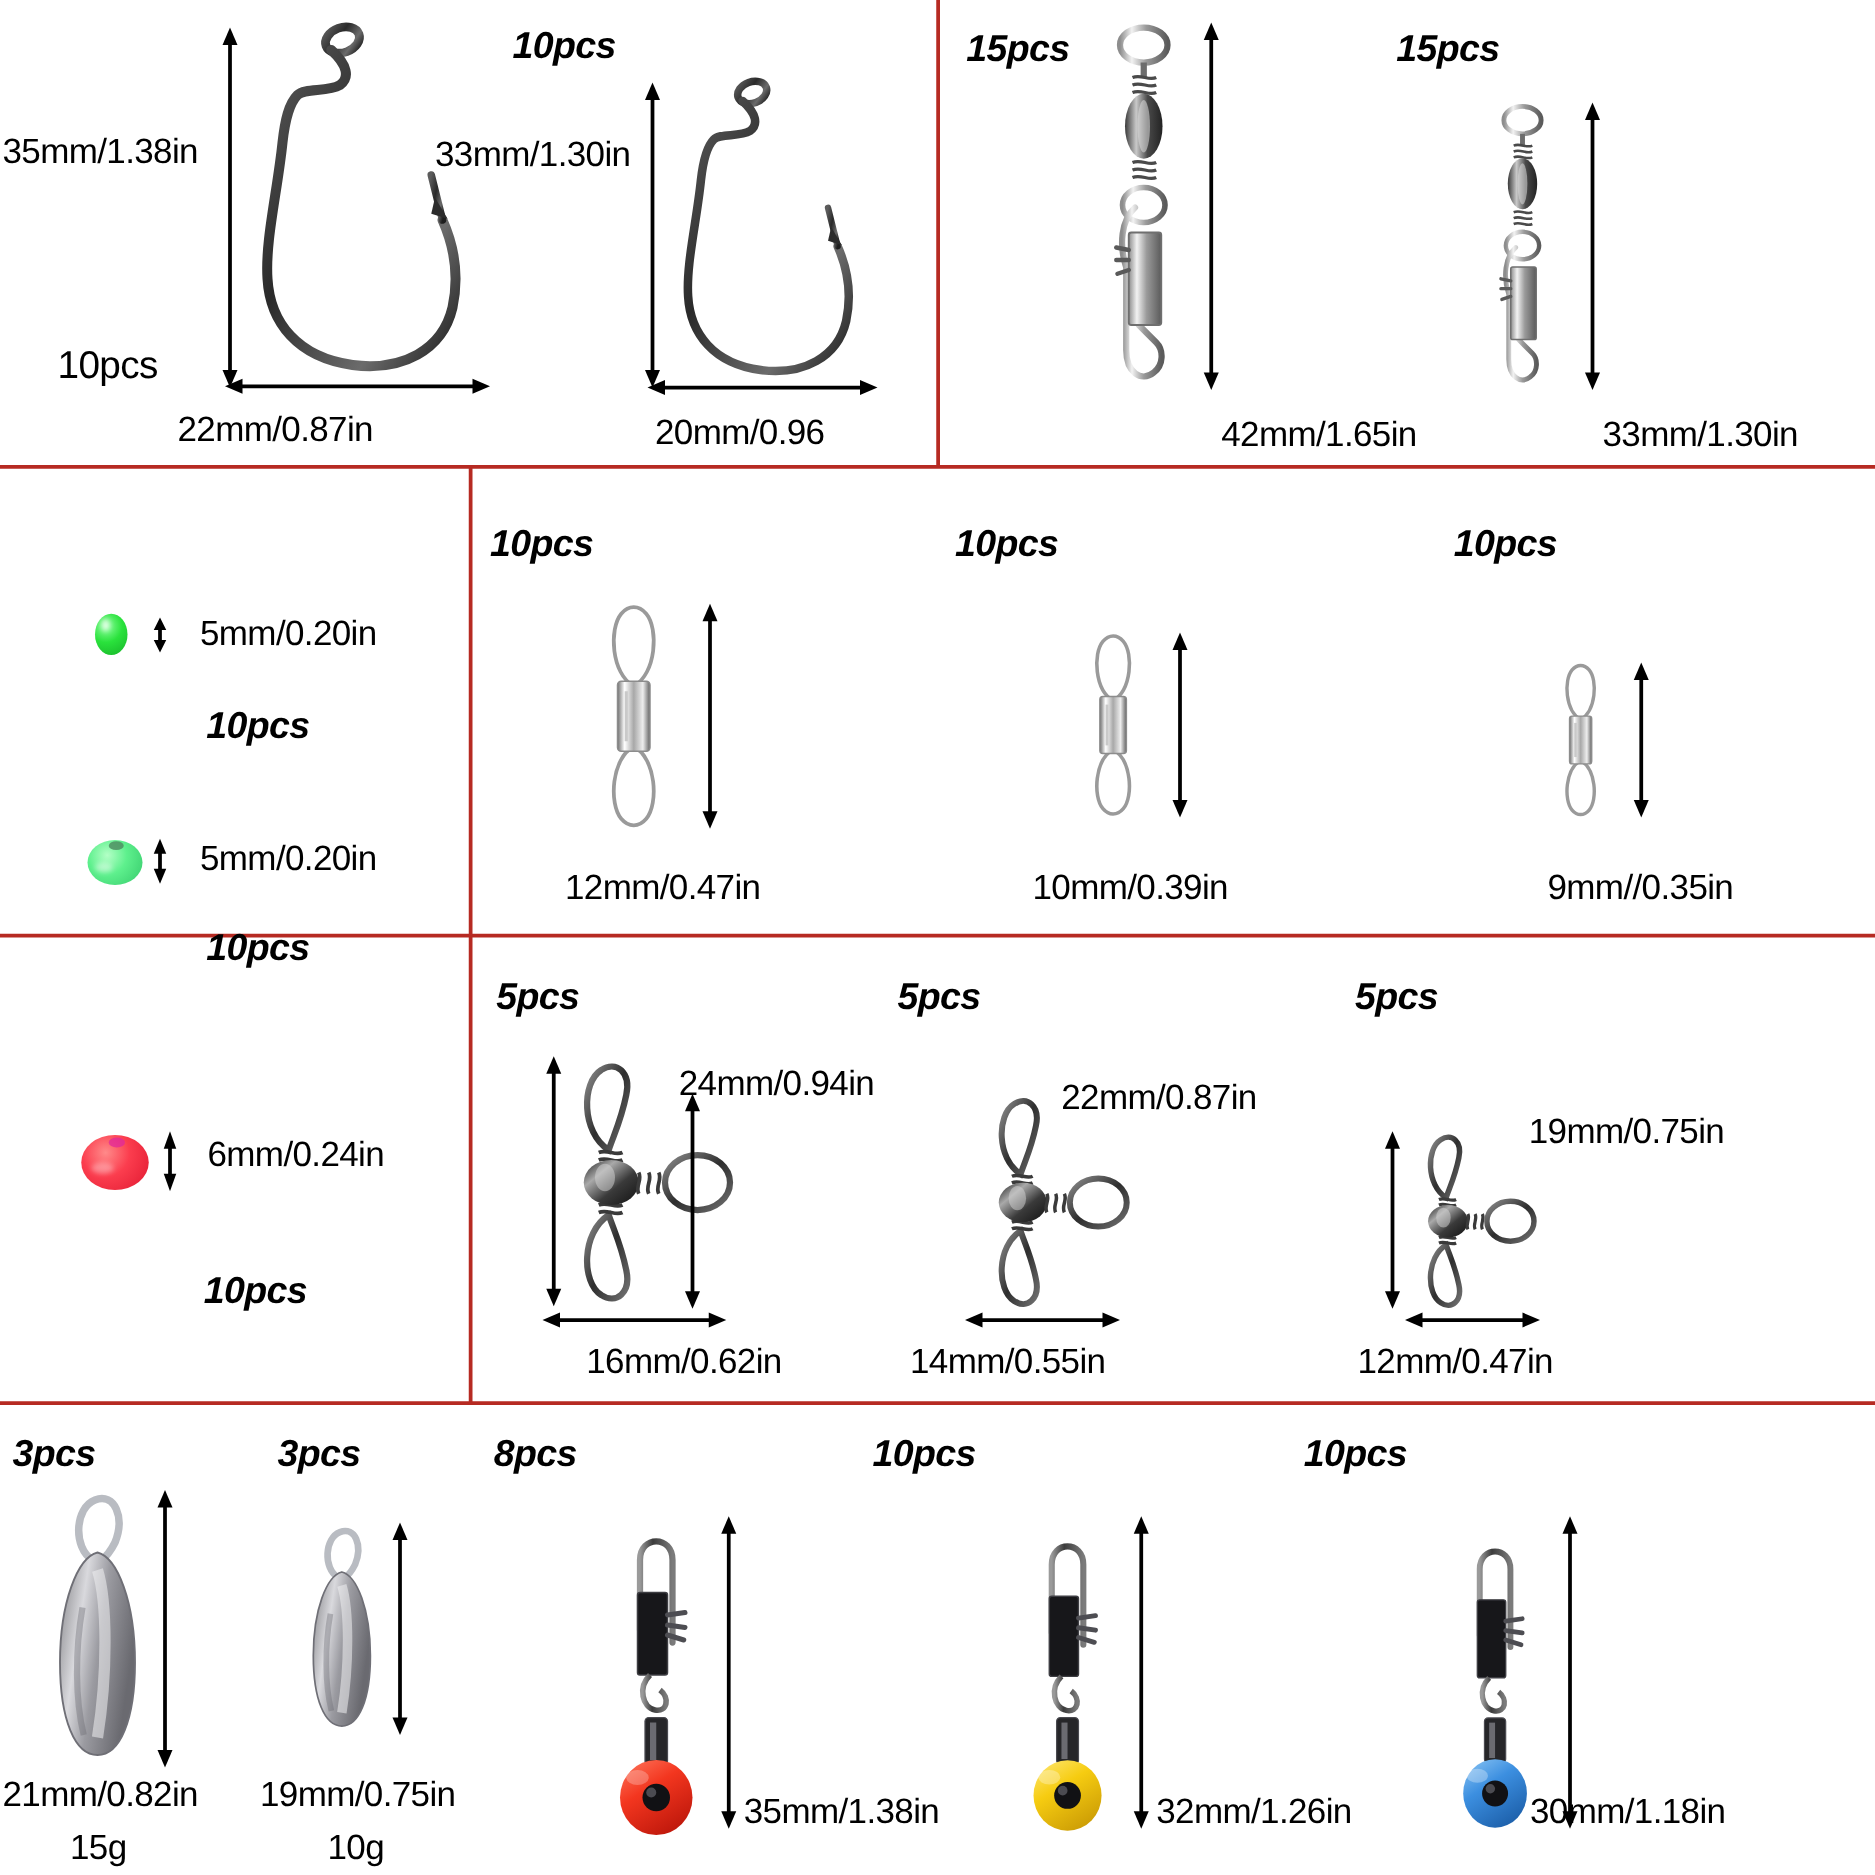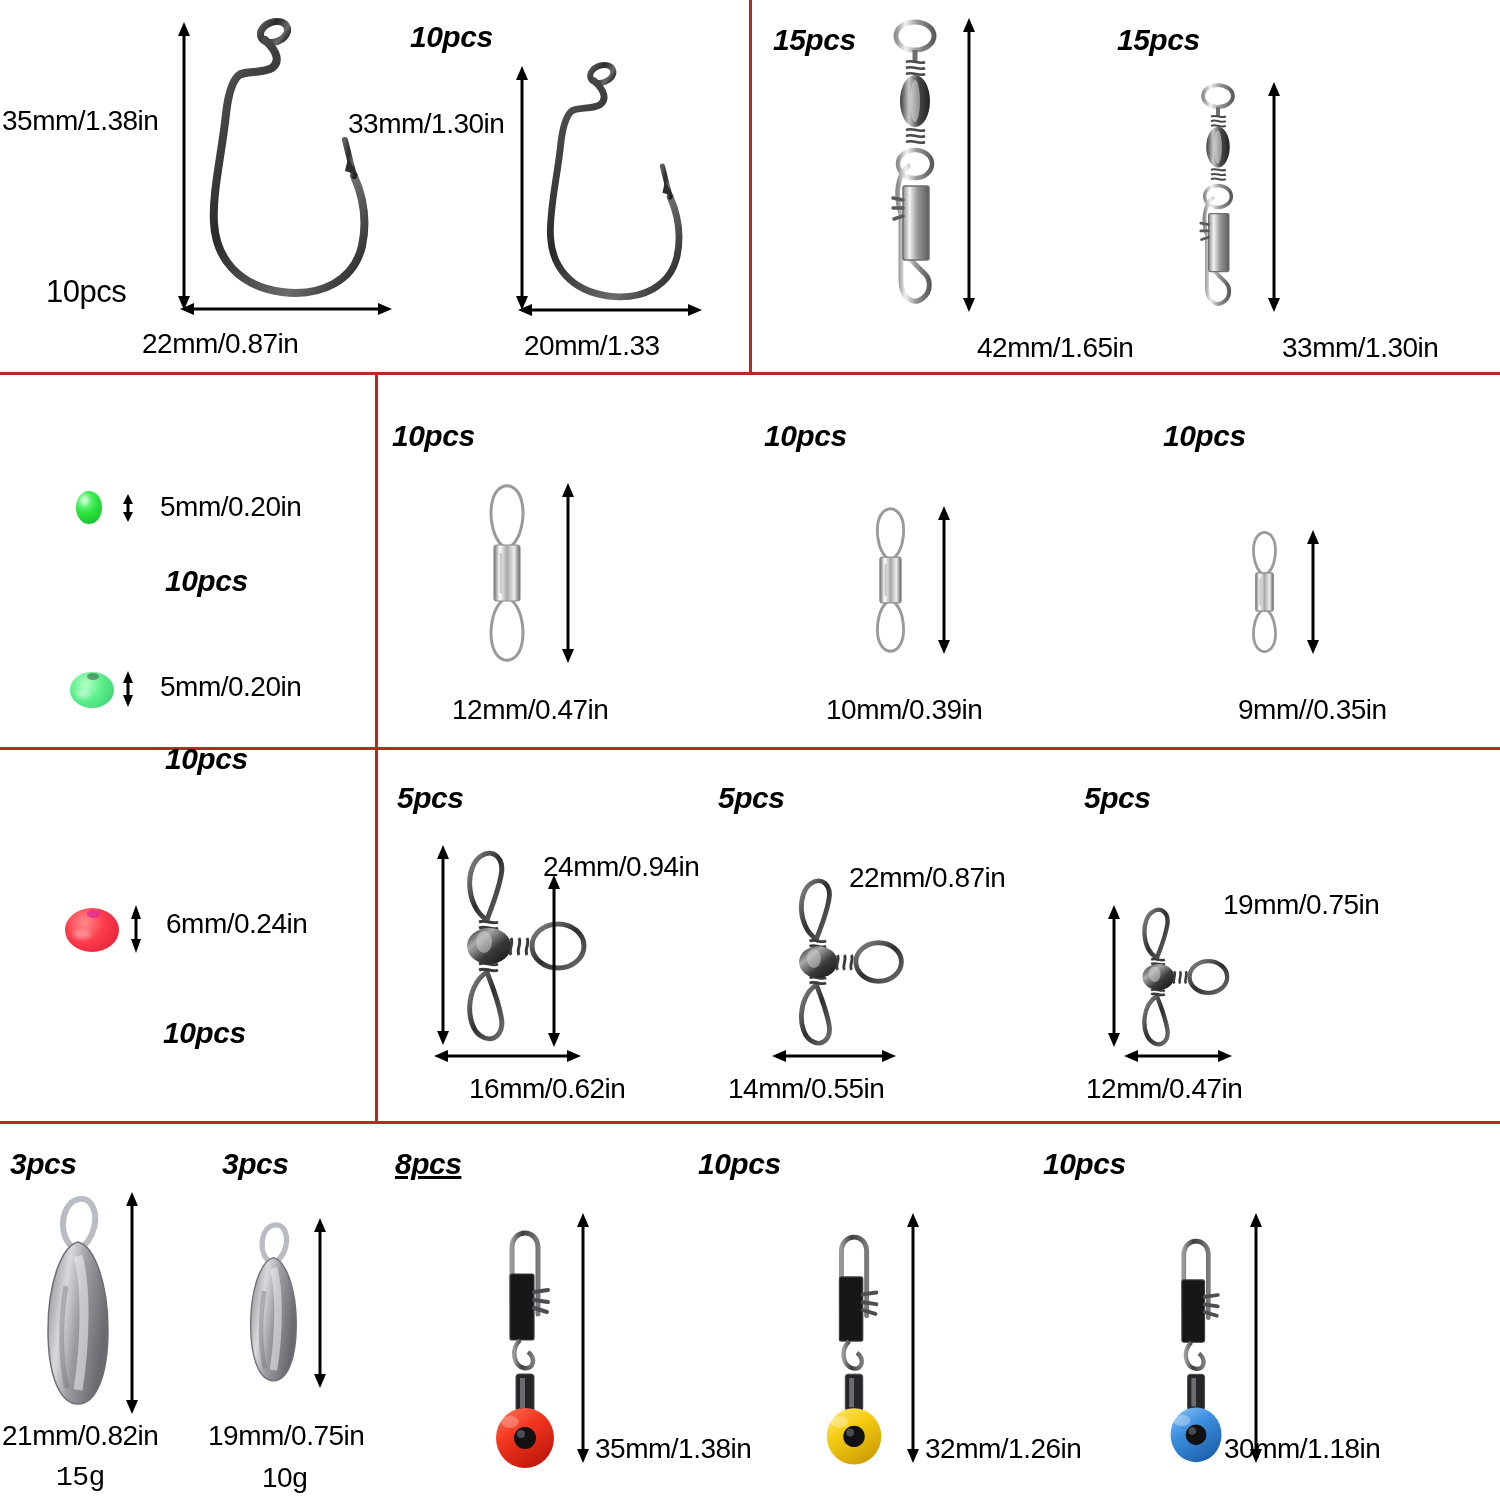--- a/index.html
+++ b/index.html
@@ -89,21 +89,21 @@
                C40,135 30,175 32,205 C34,240 56,268 100,274
                C140,279 172,262 180,228 C186,200 180,176 172,158" fill="none" stroke="url(#hookg)" stroke-width="8" stroke-linecap="round"></path>
 
       <path d="M172,158 L163,122" fill="none" stroke="url(#hookg)" stroke-width="6" stroke-linecap="round"></path>
       <path d="M166,140 L176,157 L163,153 Z" fill="#2c2c2c"></path>
     </svg>
   </div>
 
   <div class="pcs" style="left:-9999px;top:-9999px;"></div>
   <div class="dim" style="left:348px;top:108px;">33mm/1.30in</div>
-  <div class="dim" style="left:524px;top:330px;">20mm/1.33</div>
+  <div class="dim" style="left:524px;top:330px;">20mm/0.96</div>
 
   <div class="varrow" style="left:514px;top:66px;height:244px;">
     <svg width="16" height="244" viewBox="0 0 16 244">
       <line x1="8" y1="7" x2="8" y2="237" stroke="#000" stroke-width="3"></line>
       <polygon points="8,0 2,14 14,14" fill="#000"></polygon>
       <polygon points="8,244 2,230 14,230" fill="#000"></polygon>
     </svg>
   </div>
   <div class="harrow" style="left:518px;top:302px;width:184px;">
     <svg width="184" height="16" viewBox="0 0 184 16">
@@ -458,21 +458,21 @@
         <path d="M68,90 C71,96 65,101 68,107"></path>
           <path d="M76,90 C79,96 73,101 76,107"></path>
           <path d="M84,90 C87,96 81,101 84,107"></path>
       </g>
       <ellipse cx="115" cy="98" rx="26" ry="22" fill="none" stroke="url(#wireg)" stroke-width="6"></ellipse>
     </svg>
   </div>
 
   <div class="pcs" style="left:10px;top:1147px;">3pcs</div>
   <div class="dim" style="left:2px;top:1420px;">21mm/0.82in</div>
-  <div class="dim" style="left:56px;top:1462px;font-family:Liberation Mono, monospace;">15g</div>
+  <div class="dim" style="left:56px;top:1462px;">15g</div>
   <div class="varrow" style="left:124px;top:1192px;height:222px;">
     <svg width="16" height="222" viewBox="0 0 16 222">
       <line x1="8" y1="7" x2="8" y2="215" stroke="#000" stroke-width="3"></line>
       <polygon points="8,0 2,14 14,14" fill="#000"></polygon>
       <polygon points="8,222 2,208 14,208" fill="#000"></polygon>
     </svg>
   </div>
   <div class="sinker" style="left:34px;top:1190px;">
     <svg width="92" height="226" viewBox="0 0 92 226">
       <defs>
@@ -506,21 +506,21 @@
   <div class="sinker" style="left:240px;top:1218px;">
     <svg width="70" height="172" viewBox="0 0 92 226">
       <path d="M40,58 C24,48 26,16 42,10 C58,4 66,24 58,44 C54,52 50,56 47,58" fill="none" stroke="#b9bcc2" stroke-width="7" stroke-linecap="round"></path>
       <path d="M44,52 C60,56 74,92 74,140 C74,186 62,214 44,214
                C26,214 14,186 14,140 C14,92 28,56 44,52Z" fill="url(#leadg)" stroke="#6f6f76" stroke-width="1.8"></path>
       <path d="M44,66 C52,92 52,150 44,200" fill="none" stroke="#f0f0f3" stroke-width="10" opacity=".55"></path>
       <path d="M32,96 C26,130 26,170 33,198" fill="none" stroke="#6b6b72" stroke-width="6" opacity=".4"></path>
     </svg>
   </div>
 
-  <div class="pcs" style="left:395px;top:1147px;text-decoration:underline;">8pcs</div>
+  <div class="pcs" style="left:395px;top:1147px;">8pcs</div>
   <div class="dim" style="left:595px;top:1433px;">35mm/1.38in</div>
   <div class="varrow" style="left:575px;top:1213px;height:250px;">
     <svg width="16" height="250" viewBox="0 0 16 250">
       <line x1="8" y1="7" x2="8" y2="243" stroke="#000" stroke-width="3"></line>
       <polygon points="8,0 2,14 14,14" fill="#000"></polygon>
       <polygon points="8,250 2,236 14,236" fill="#000"></polygon>
     </svg>
   </div>
   <div class="part" style="left:490px;top:1218px;">
     <svg width="72" height="252" viewBox="0 0 72 252">

